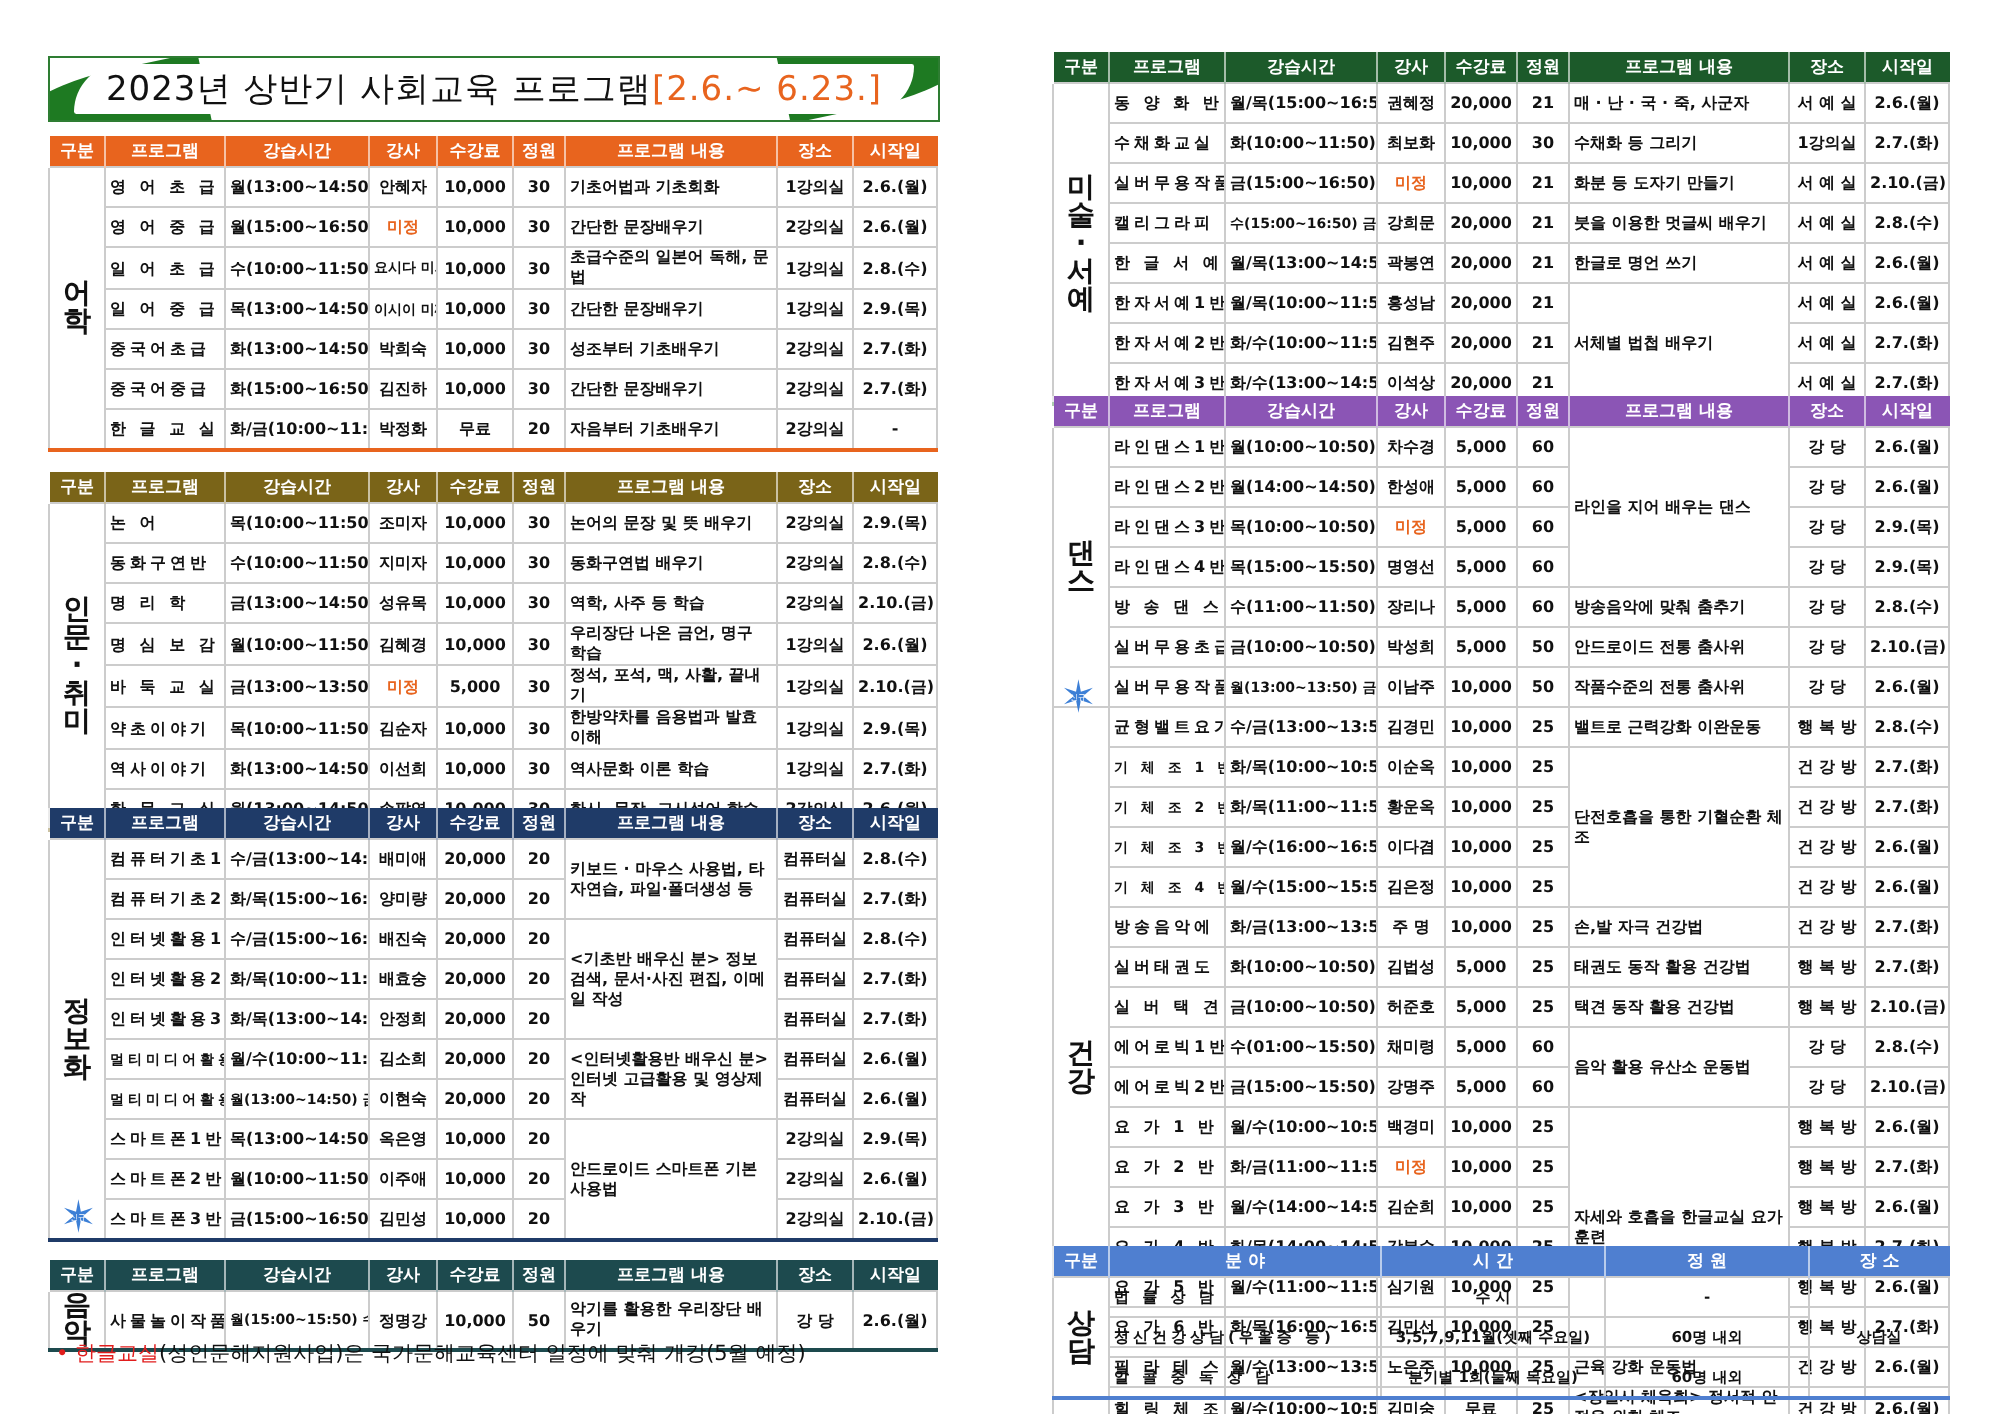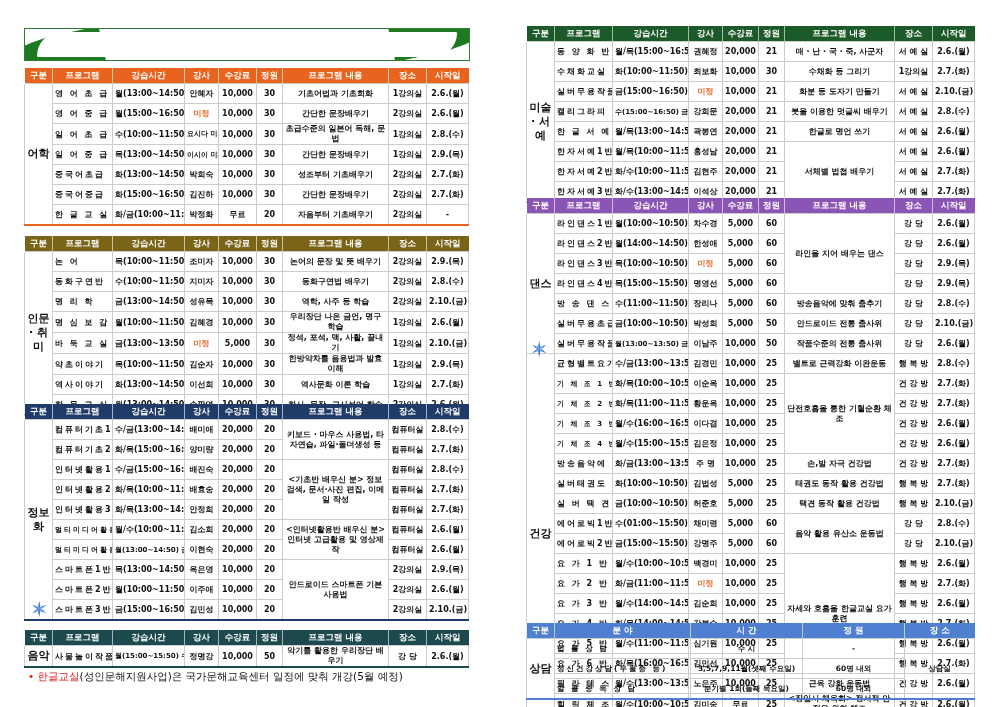--- a/index.html
+++ b/index.html
@@ -16,22 +16,22 @@
   .title-text { position:absolute; left:0; right:0; top:4px; text-align:center; font-size:17px;
          letter-spacing:0.5px; z-index:2; white-space:nowrap; }
   .title-text .date { color:#e8641e; }
 
   table.sched { position:absolute; border-collapse:collapse; table-layout:fixed; font-size:8px;
          font-weight:bold; }
   table.sched th { color:#fff; font-weight:bold; height:15px; padding:0; text-align:center;
          border-left:1px solid rgba(255,255,255,0.6); font-size:8.5px; }
   table.sched td { border:1px solid #ccc; padding:0 2px; height:19px; text-align:center; white-space:nowrap;
          overflow:hidden; }
-  table.sched td.cat { border-bottom:none; font-size:11px; line-height:14px; white-space:normal; }
-  table.sched td.content { text-align:center; white-space:normal; line-height:10px; }
+  table.sched td.cat { border-bottom:none; font-size:14px; line-height:14px; white-space:normal; }
+  table.sched td.content { text-align:left; white-space:normal; line-height:10px; }
   table.sched td.prog { text-align:left; letter-spacing:2px; }
   td.small { font-size:7px; line-height:8px; }
   .tbd { color:#e8641e; }
 
   .orange th { background:#e8641e; }
   .orange td { border-color:#f0b58a; }
   .orange { border-bottom:2px solid #e8641e; }
   .olive th { background:#7a6418; }
   .olive td { border-color:#cfc39a; }
   .olive { border-bottom:2px solid #7a6418; }
@@ -57,20 +57,23 @@
   .footnote { position:absolute; left:28px; top:670px; font-size:10.5px; color:#111; white-space:nowrap; }
   .footnote .red { color:#e11d1d; }
 </style>
 </head>
 <body>
 
 <div class="title-banner">
   <div class="swoosh-l"></div>
   <div class="swoosh-r"></div>
   <div class="mask"></div>
+  <div class="title-text">
+    <span>2023년 상반기 사회교육 프로그램</span><span class="date">[2.6.~ 6.23.]</span>
+  </div>
 </div>
 
 <table class="sched orange" style="left:24px;top:68px;width:444px;">
   <colgroup>
       <col style="width:28px">
       <col style="width:60px">
       <col style="width:72px">
       <col style="width:34px">
       <col style="width:38px">
       <col style="width:26px">

